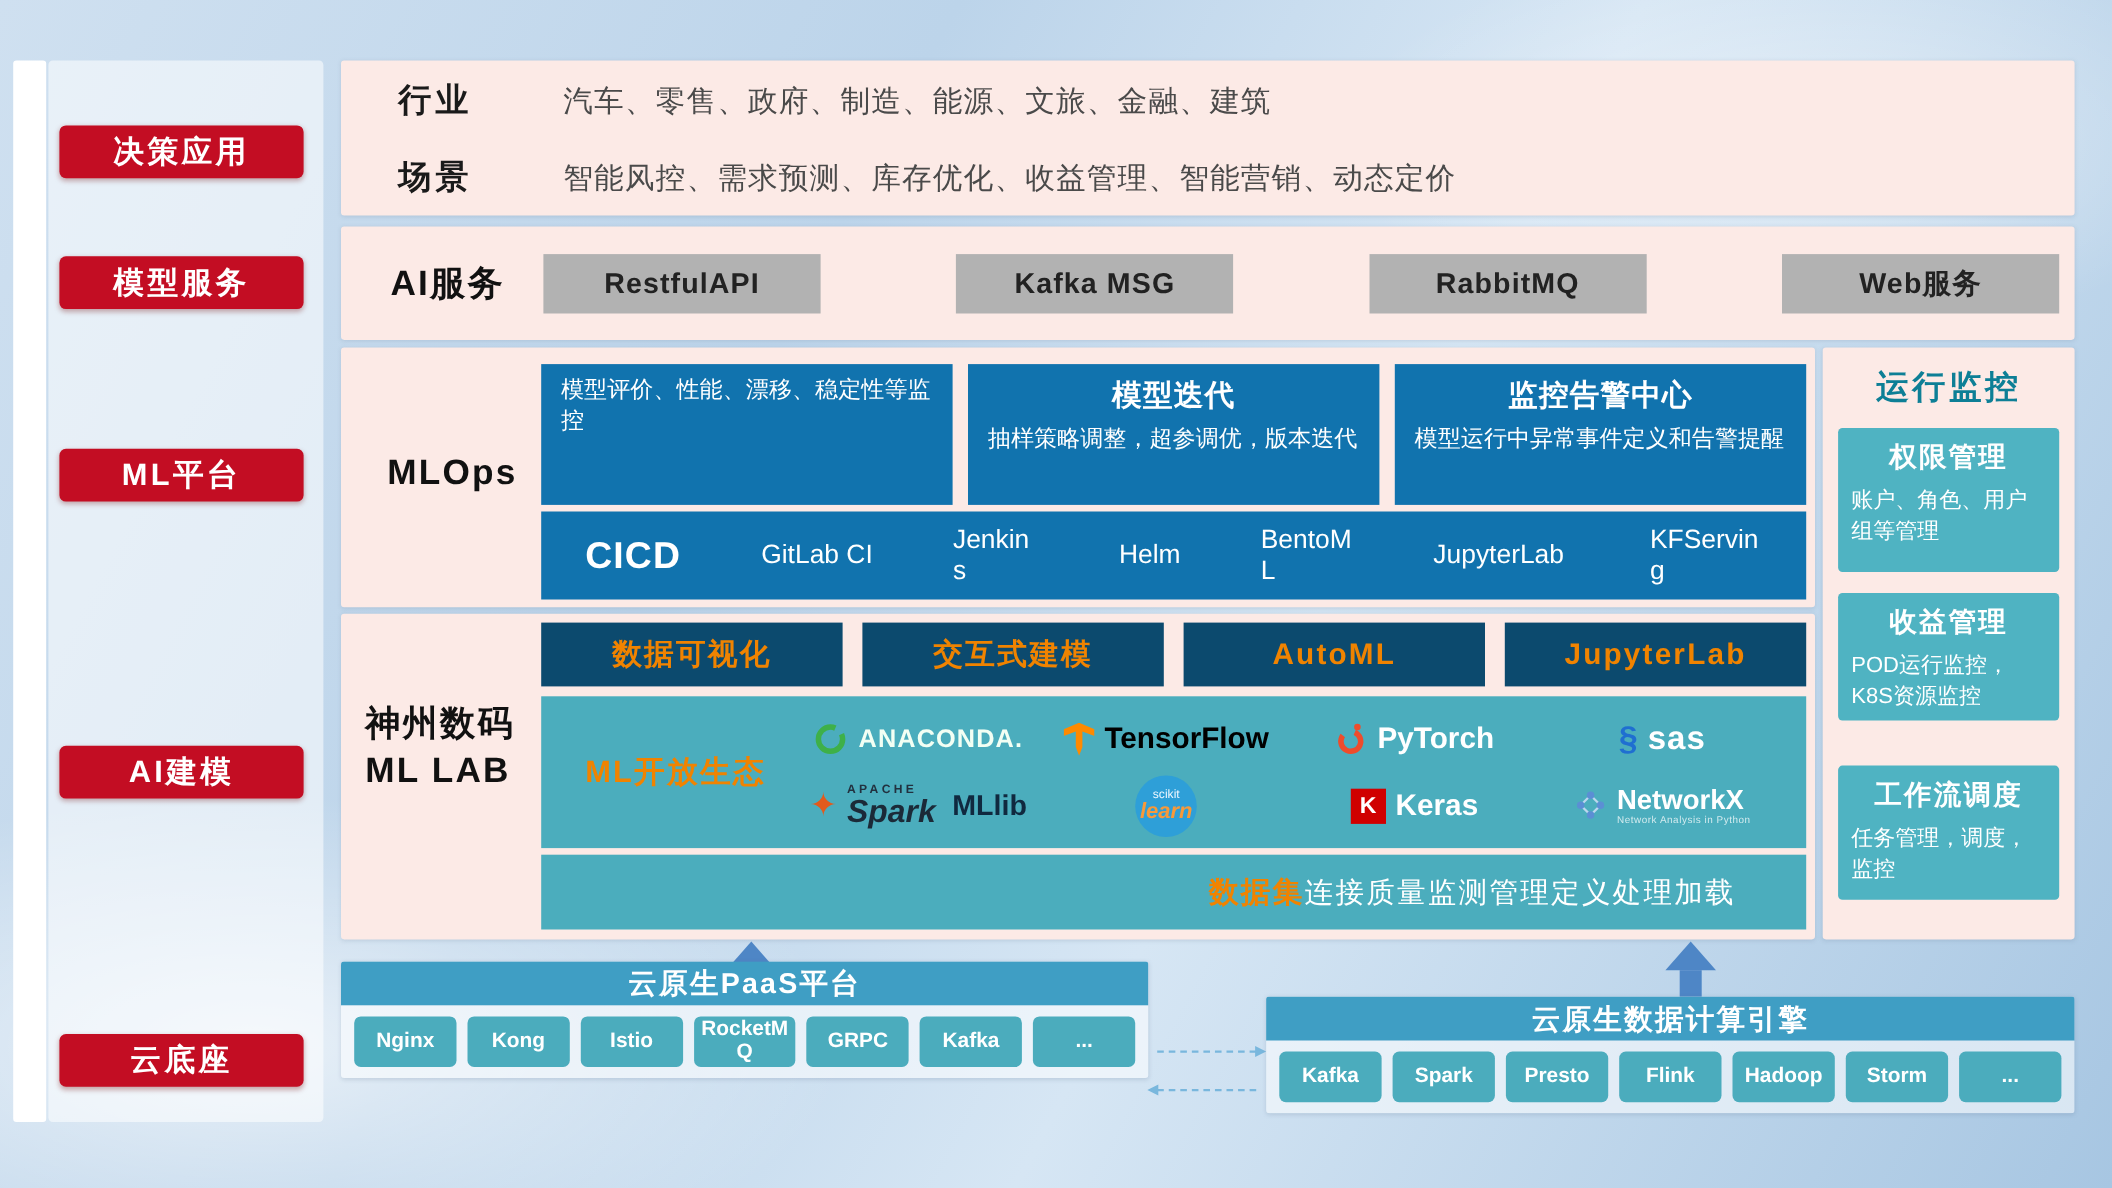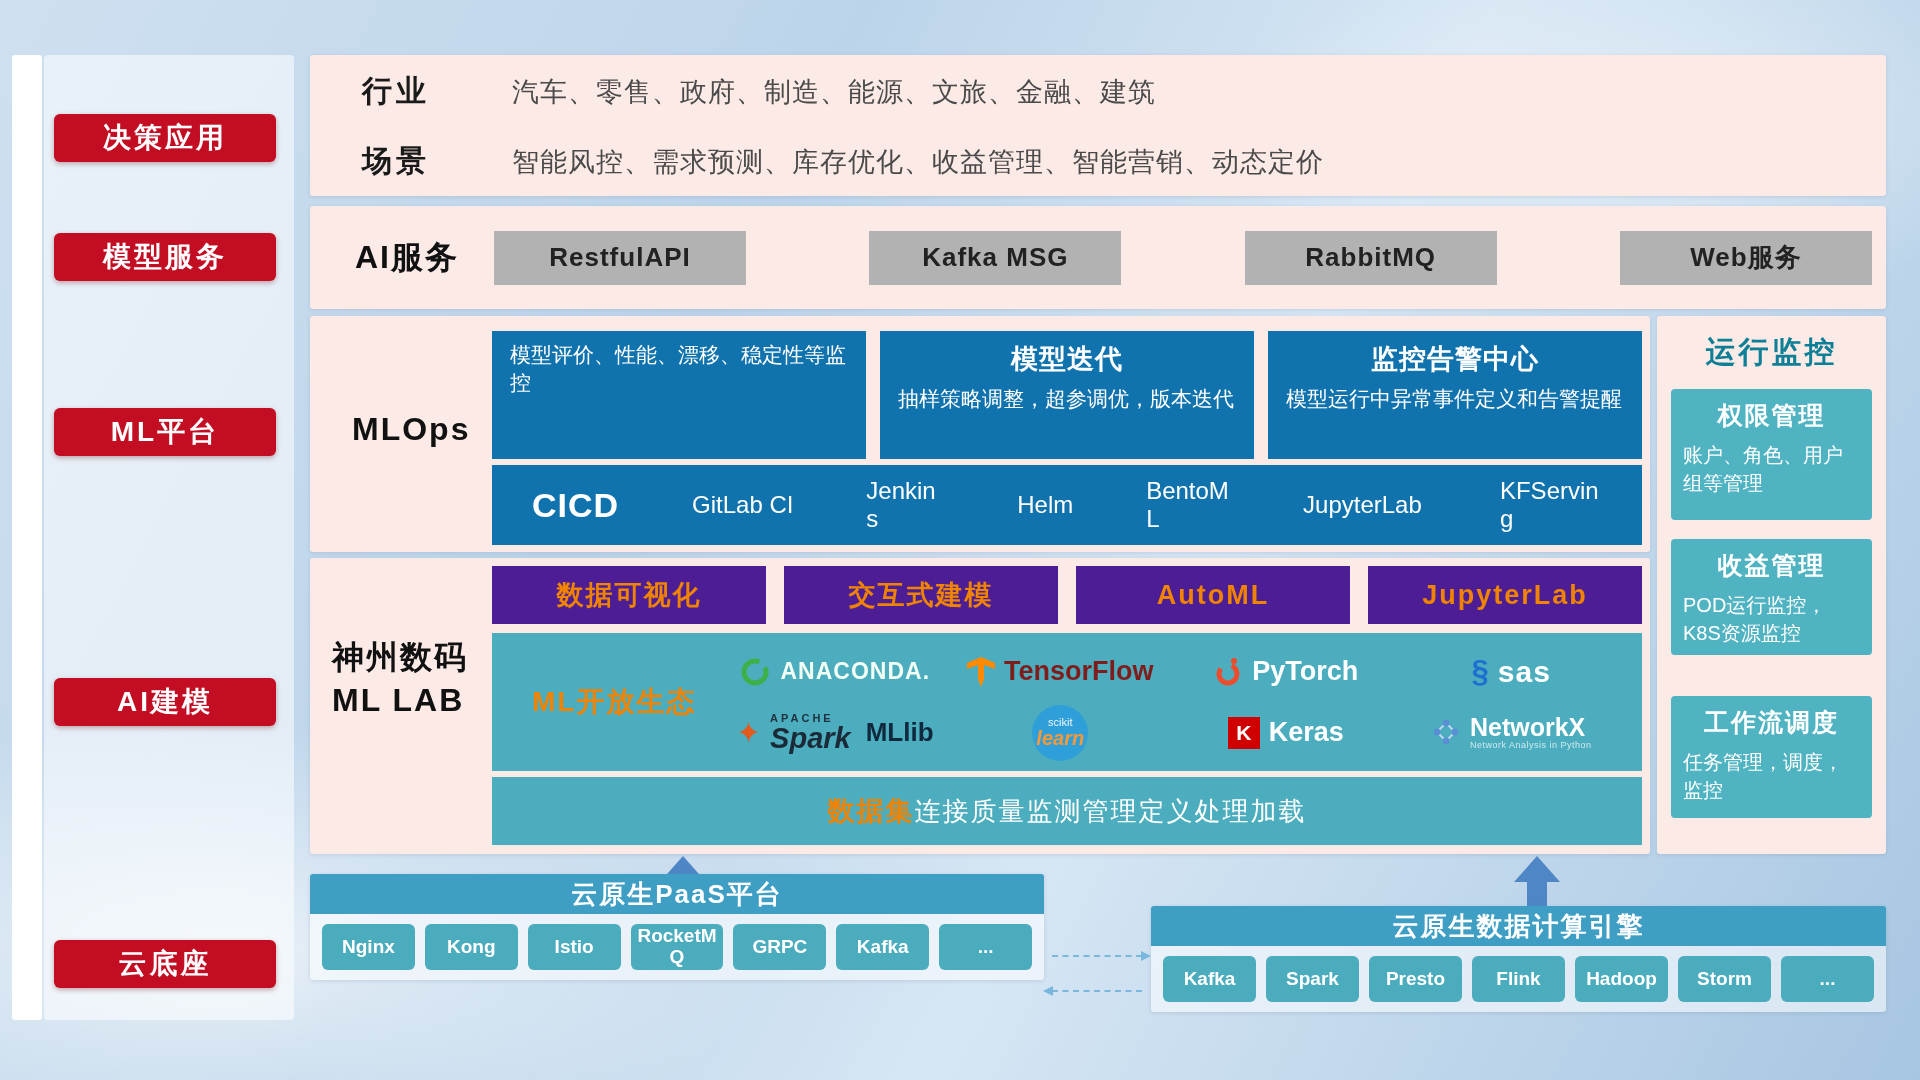--- a/index.html
+++ b/index.html
@@ -57,54 +57,54 @@
     display:flex; align-items:center; padding:0 40px; justify-content:space-between; overflow:hidden;
   }
   .cicd-title { color:#fff; font-size:34px; font-weight:bold; letter-spacing:1px; }
   .cicd-item { color:#fff; font-size:24px; word-break:break-all; line-height:1.15; text-align:left; }
 
   
   .row4 { left:310px; top:558px; width:1340px; height:296px; }
   .mllab-label { position:absolute; left:22px; top:78px; width:150px; font-size:32px; font-weight:bold; color:#111; line-height:1.35; letter-spacing:2px; }
   .feature-btns { position:absolute; left:182px; top:8px; width:1150px; height:58px; display:flex; gap:18px; }
   .teal-btn {
-    flex:1; background:#4c1d95; color:#f08300; font-size:27px; font-weight:bold;
+    flex:1; background:#0c4a6e; color:#f08300; font-size:27px; font-weight:bold;
     display:flex; align-items:center; justify-content:center; cursor:pointer; letter-spacing:2px;
   }
   .eco-block { position:absolute; left:182px; top:75px; width:1150px; height:138px; background:#4badbd; display:flex; align-items:center; }
   .eco-label { margin-left:40px; width:190px; font-size:28px; font-weight:bold; color:#f08300; letter-spacing:2px; }
   .logo-grid {
     flex:1; height:100%; display:grid; grid-template-columns:repeat(4,1fr); grid-template-rows:1fr 1fr;
     align-items:center; justify-items:center; padding:8px 18px 8px 0;
   }
   .logo { display:flex; align-items:center; gap:9px; }
   .logo-text-white { color:#fff; font-size:27px; font-weight:bold; }
   .anaconda-text { color:#f2fff4; font-size:23px; font-weight:bold; letter-spacing:1px; }
-  .tf-text { color:#7f1d1d; font-size:27px; font-weight:bold; }
+  .tf-text { color:#000000; font-size:27px; font-weight:bold; }
   .sas-mark { color:#1f6fd1; font-size:31px; font-weight:bold; }
   .sas-text { color:#fff; font-size:30px; font-weight:bold; letter-spacing:1px; }
   .spark-star { color:#e25a1c; font-size:30px; line-height:1; }
   .spark-stack { display:flex; flex-direction:column; align-items:flex-start; line-height:1; }
   .apache-text { color:#22313f; font-size:11px; letter-spacing:3px; font-weight:bold; }
   .spark-text { color:#1b2a38; font-size:29px; font-weight:bold; font-style:italic; }
   .mllib-text { color:#10293f; font-size:26px; font-weight:bold; margin-left:6px; }
   .scikit-circle {
     width:56px; height:56px; border-radius:50%; background:#2e9fd8;
     display:flex; flex-direction:column; align-items:center; justify-content:center; line-height:1;
   }
   .scikit-top { color:#eef7ff; font-size:11px; }
   .scikit-main { color:#f89939; font-size:20px; font-weight:bold; font-style:italic; }
   .keras-box { width:32px; height:32px; background:#d00000; color:#fff; font-size:21px; font-weight:bold; display:flex; align-items:center; justify-content:center; }
   .nx-stack { display:flex; flex-direction:column; line-height:1.1; align-items:flex-start; }
   .nx-text { color:#fff; font-size:25px; font-weight:bold; }
   .nx-sub { color:rgba(255,255,255,.75); font-size:9px; letter-spacing:.5px; }
 
   .dataset-bar {
     position:absolute; left:182px; top:219px; width:1150px; height:68px; background:#4badbd;
-    display:flex; align-items:center; justify-content:center; padding:0 64px;
+    display:flex; align-items:center; justify-content:flex-end; padding:0 64px;
   }
   .ds-label { color:#f08300; font-size:27px; font-weight:bold; letter-spacing:2px; }
   .ds-item { color:#fff; font-size:26px; letter-spacing:2px; }
 
   
   .monitor-panel { left:1657px; top:316px; width:229px; height:538px; }
   .monitor-title { position:absolute; top:16px; left:0; right:0; text-align:center; font-size:30px; font-weight:bold; color:#0d7f96; letter-spacing:3px; }
   .monitor-card { position:absolute; left:14px; right:14px; background:#4fb3c2; border-radius:4px; padding:10px 12px; color:#fff; }
   .mc1 { top:73px; height:131px; }
   .mc2 { top:223px; height:116px; }

